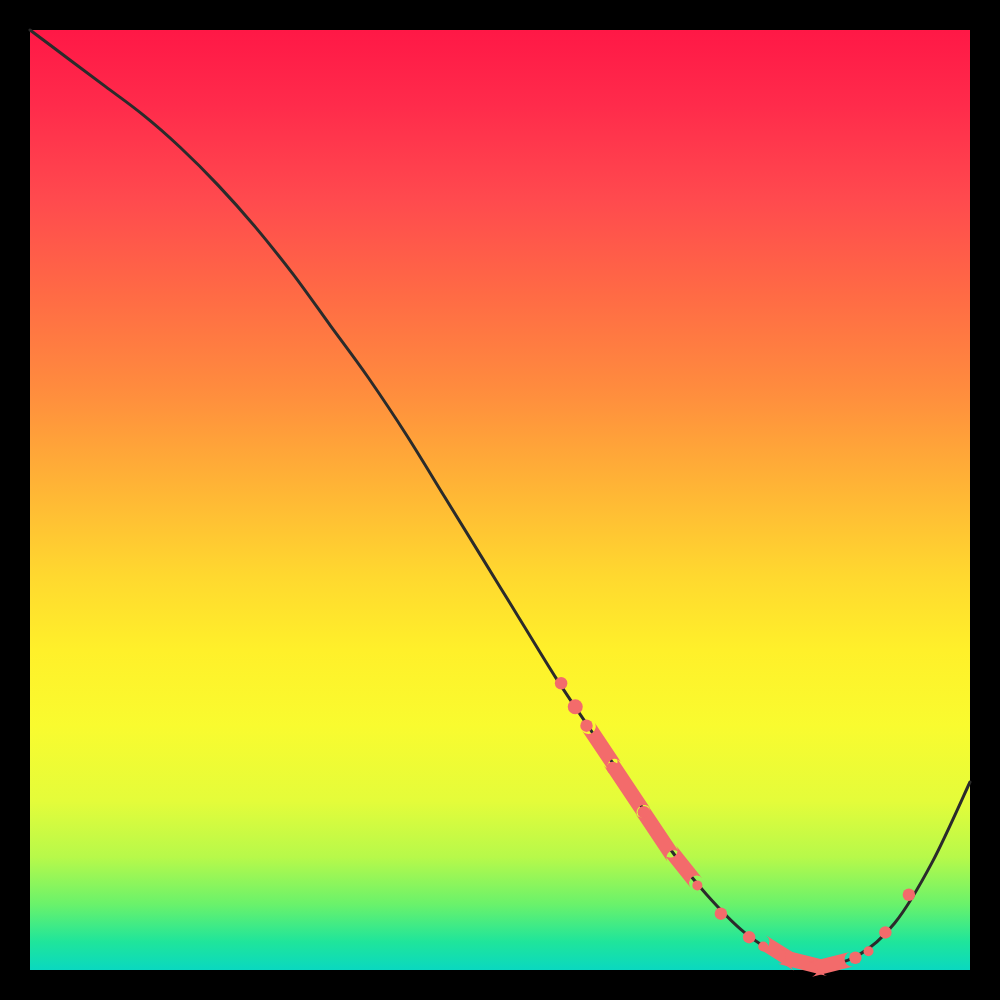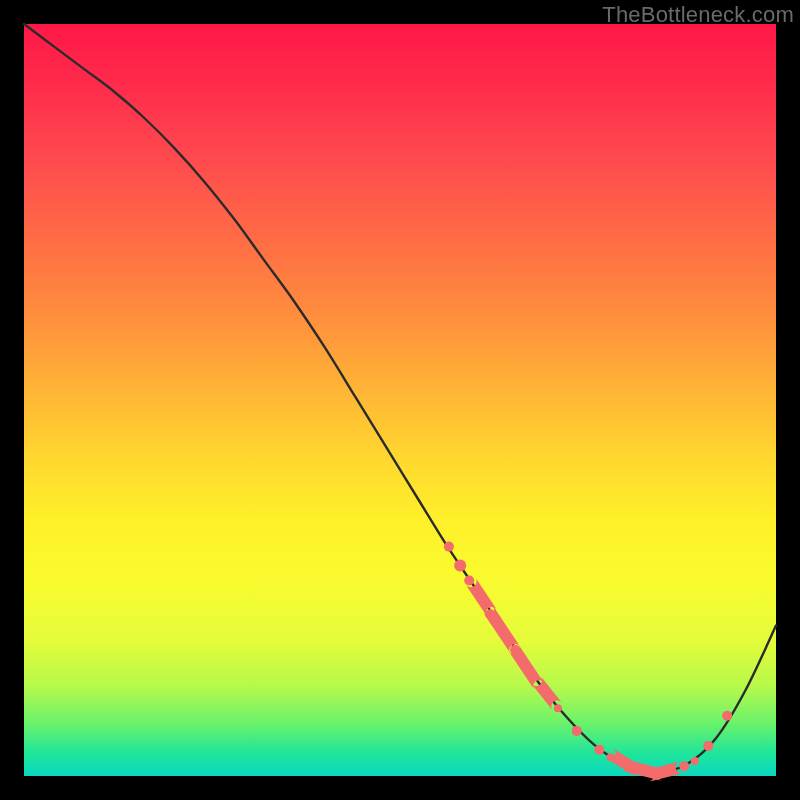--- a/index.html
+++ b/index.html
@@ -70,21 +70,20 @@
   }
   .capsule {
     fill: #f36b6b;
     stroke: none;
   }
 </style>
 </head>
 <body>
 
 <div class="frame">
-  <div class="watermark">TheBottleneck.com</div>
 
   <div class="plot-area">
     <svg class="curve" viewBox="0 0 752 752" preserveAspectRatio="none">
       <path id="curve-path" class="curve-path" d="M 0.0 0.0 C 5.0 3.8, 20.1 15.0, 30.1 22.6 C 40.1 30.1, 50.1 37.6, 60.2 45.1 C 70.2 52.6, 80.2 59.5, 90.2 67.7 C 100.3 75.8, 110.3 84.6, 120.3 94.0 C 130.3 103.4, 140.4 113.4, 150.4 124.1 C 160.4 134.7, 170.5 146.0, 180.5 157.9 C 190.5 169.8, 200.5 182.4, 210.6 195.5 C 220.6 208.7, 230.6 223.1, 240.6 236.9 C 250.7 250.7, 260.7 263.8, 270.7 278.2 C 280.7 292.7, 290.8 307.7, 300.8 323.4 C 310.8 339.0, 320.9 355.9, 330.9 372.2 C 340.9 388.5, 350.9 404.8, 361.0 421.1 C 371.0 437.4, 381.0 453.7, 391.0 470.0 C 401.1 486.3, 411.1 503.2, 421.1 518.9 C 431.1 534.5, 441.2 549.0, 451.2 564.0 C 461.2 579.0, 471.3 594.1, 481.3 609.1 C 491.3 624.2, 501.3 640.5, 511.4 654.2 C 521.4 668.0, 531.4 680.6, 541.4 691.8 C 551.5 703.1, 561.5 713.8, 571.5 721.9 C 581.5 730.1, 591.6 736.3, 601.6 740.7 C 611.6 745.1, 621.7 748.2, 631.7 748.2 C 641.7 748.2, 651.7 746.4, 661.8 740.7 C 671.8 735.1, 681.8 726.9, 691.8 714.4 C 701.9 701.9, 711.9 684.3, 721.9 665.5 C 731.9 646.7, 747.0 612.3, 752.0 601.6"></path>
       <g id="markers-group">
           <circle cx="424.9" cy="522.6" r="5" class="dot"></circle>
           <circle cx="436.2" cy="541.4" r="6" class="dot"></circle>
           <circle cx="445.2" cy="556.5" r="5" class="dot"></circle>
           <path d="M 441.8 560.7 A 6 6 0 0 0 451.8 554.1 L 472.6 585.3 A 6 6 0 0 0 462.7 592.0 Z" class="capsule"></path>
           <circle cx="466.2" cy="590.3" r="5" class="dot"></circle>

